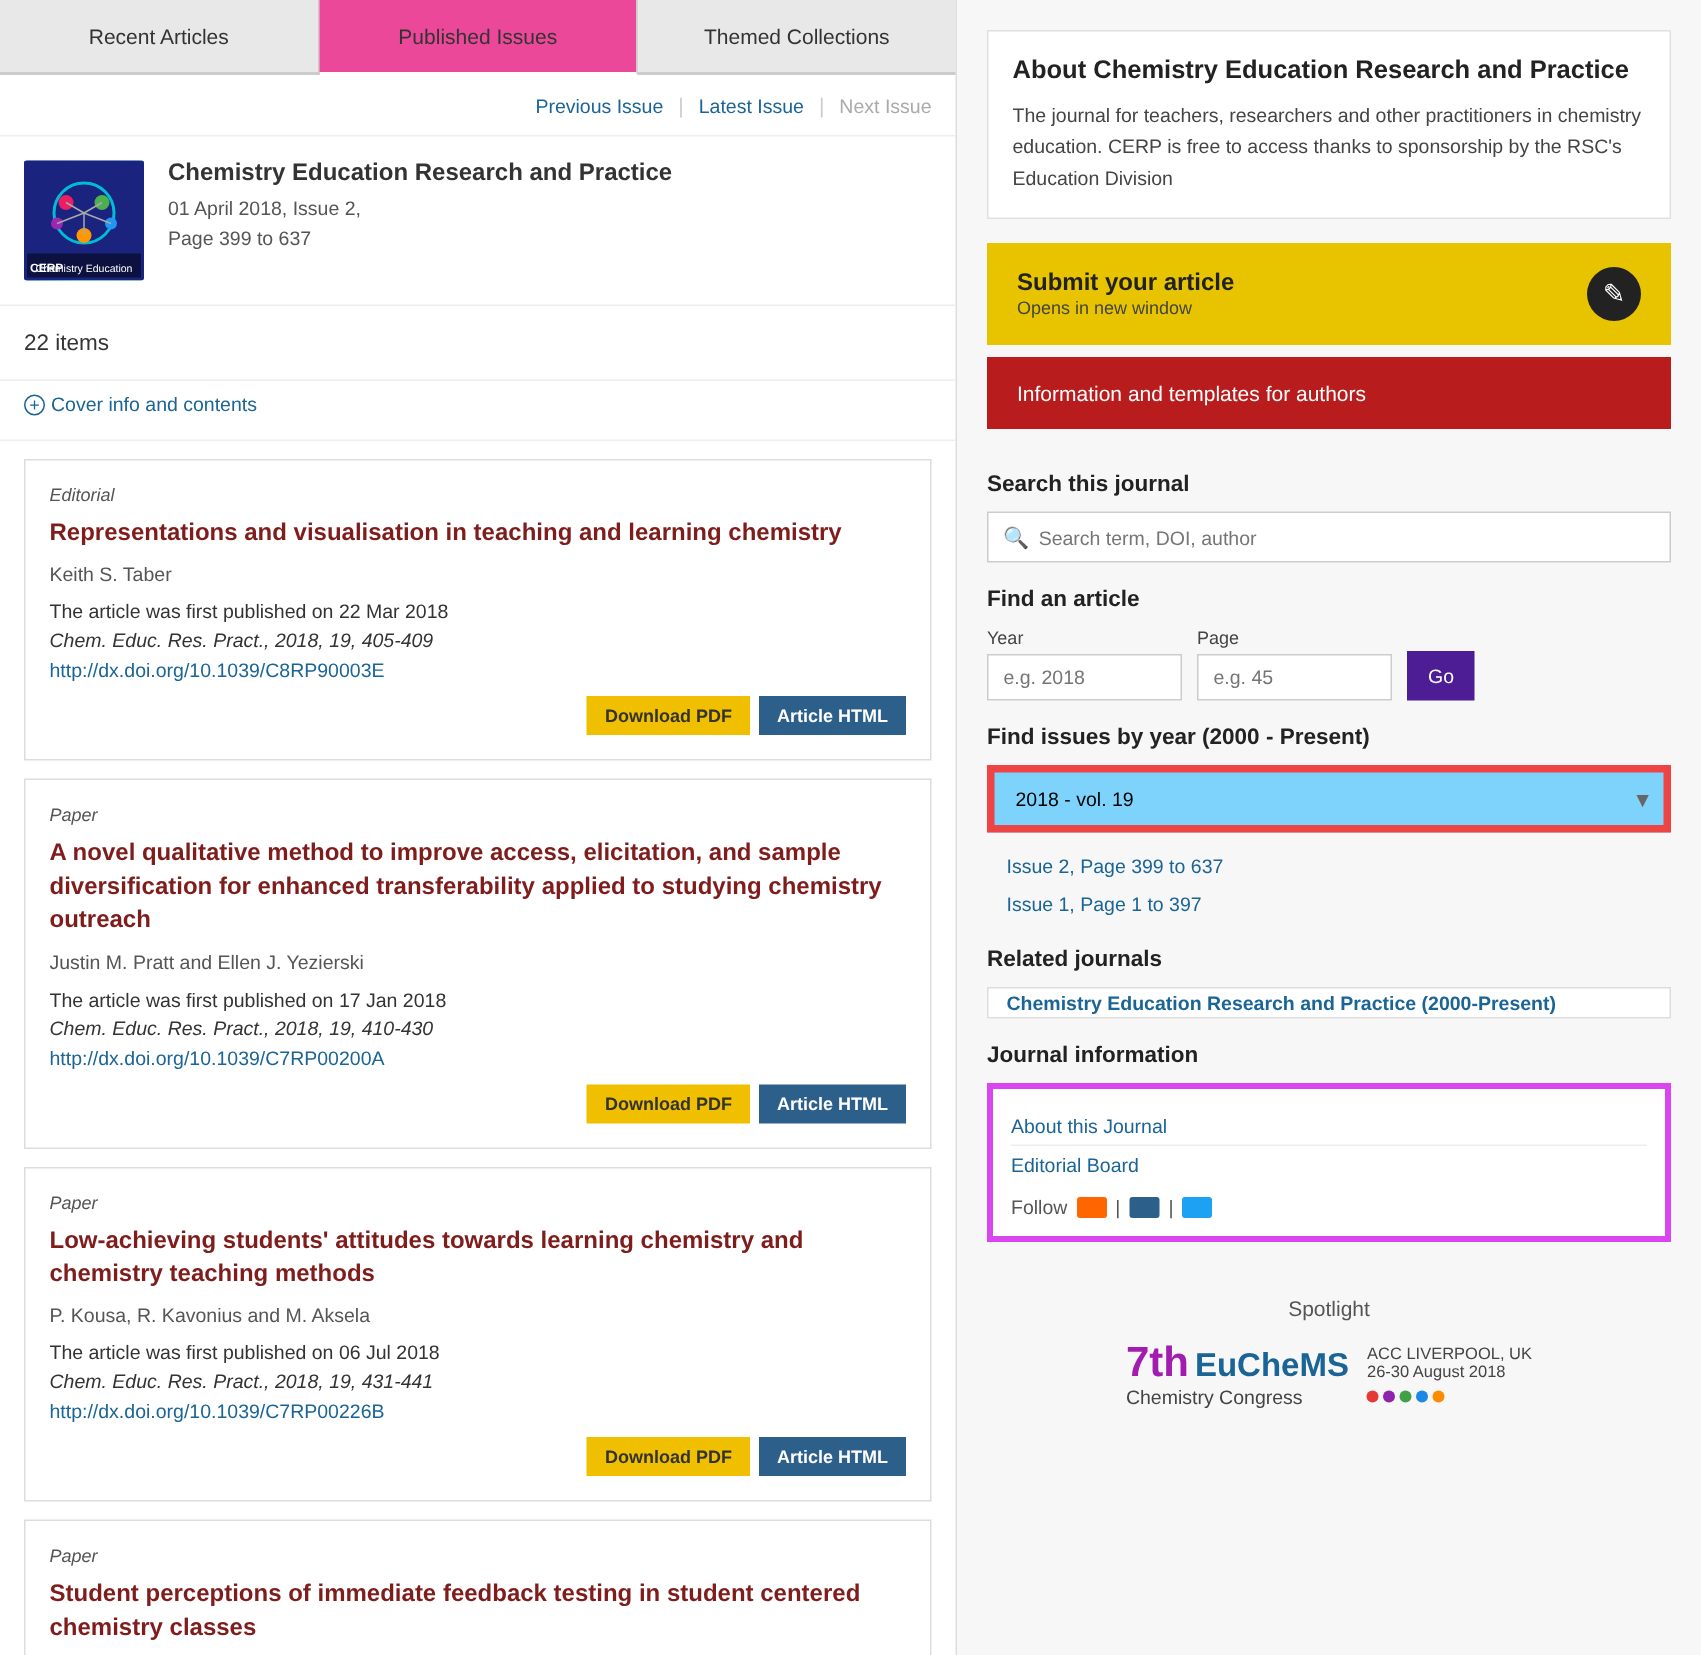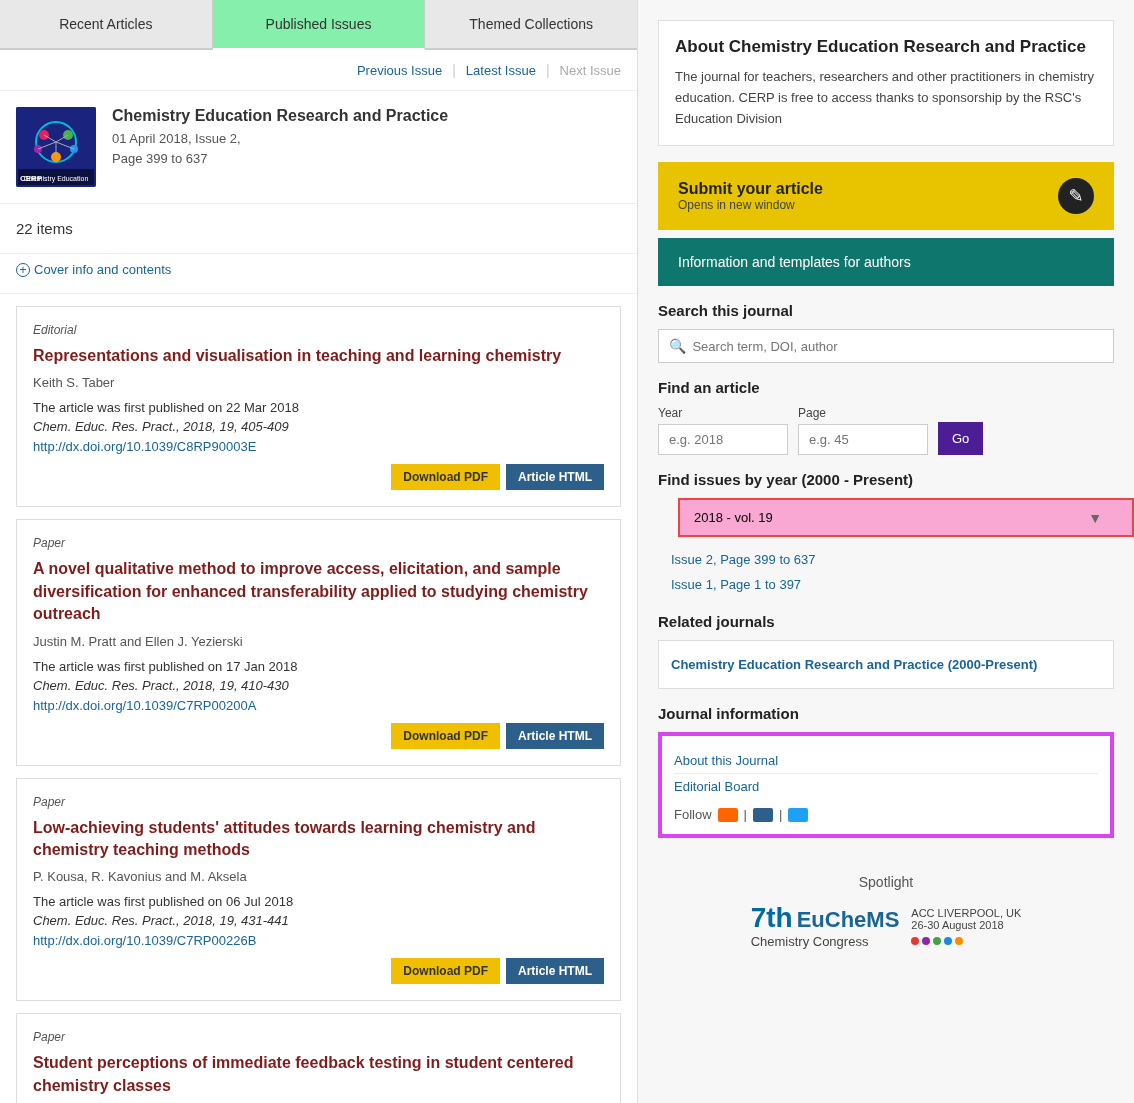--- a/index.html
+++ b/index.html
@@ -6,21 +6,21 @@
     body { font-family: Arial, sans-serif; font-size: 14px; background: #f0f0f0; color: #333; }
     
     .page-wrapper { display: flex; width: 1134px; min-height: 1103px; background: #fff; }
     
     
     .left-panel { flex: 0 0 638px; border-right: 1px solid #ddd; }
     
     
     .tabs { display: flex; border-bottom: 2px solid #ccc; background: #e8e8e8; }
     .tab { flex: 1; padding: 16px 10px; text-align: center; font-size: 14px; color: #333; cursor: pointer; border-right: 1px solid #ccc; background: #e8e8e8; }
-    .tab.active { background: #86efac; border-bottom: 2px solid #fff; margin-bottom: -2px; font-weight: normal; }
+    .tab.active { background: #ec4899; border-bottom: 2px solid #fff; margin-bottom: -2px; font-weight: normal; }
     .tab:last-child { border-right: none; }
     
     
     .issue-nav { display: flex; justify-content: flex-end; align-items: center; padding: 12px 16px; gap: 10px; border-bottom: 1px solid #eee; }
     .issue-nav a { color: #1a6496; text-decoration: none; font-size: 13px; }
     .issue-nav a.disabled { color: #aaa; cursor: default; pointer-events: none; }
     .issue-nav .sep { color: #ccc; }
     
     
     .issue-header { display: flex; align-items: flex-start; padding: 16px; gap: 16px; border-bottom: 1px solid #eee; }
@@ -62,47 +62,47 @@
     .about-text { font-size: 13px; color: #444; line-height: 1.6; }
     
     
     .submit-btn { background: #e8c400; color: #333; padding: 16px 20px; display: flex; align-items: center; justify-content: space-between; cursor: pointer; text-decoration: none; margin-bottom: 8px; }
     .submit-btn-text { }
     .submit-btn-title { font-size: 16px; font-weight: bold; color: #222; }
     .submit-btn-sub { font-size: 12px; color: #444; }
     .submit-icon { width: 36px; height: 36px; background: #222; border-radius: 50%; display: flex; align-items: center; justify-content: center; color: #fff; font-size: 18px; }
     
     
-    .info-btn { background: #0f766e; color: #fff; padding: 16px 20px; display: block; text-decoration: none; font-size: 14px; margin-bottom: 16px; cursor: pointer; }
+    .info-btn { background: #b91c1c; color: #fff; padding: 16px 20px; display: block; text-decoration: none; font-size: 14px; margin-bottom: 28px; cursor: pointer; }
     
     
     .section-title { font-size: 15px; font-weight: bold; color: #222; margin-bottom: 10px; }
     .search-box { border: 1px solid #ccc; padding: 8px 10px; width: 100%; font-size: 13px; display: flex; align-items: center; gap: 6px; background: #fff; margin-bottom: 16px; }
     .search-box input { border: none; outline: none; flex: 1; font-size: 13px; color: #666; }
     .search-icon-char { color: #aaa; font-size: 14px; }
     
     
     .find-article { margin-bottom: 16px; }
     .find-article .section-title { font-size: 15px; }
     .field-row { display: flex; gap: 10px; }
     .field-group { display: flex; flex-direction: column; gap: 4px; }
     .field-label { font-size: 12px; color: #444; }
     .field-input { border: 1px solid #ccc; padding: 7px 10px; font-size: 13px; width: 130px; }
     .go-btn { background: #4c1d95; color: #fff; border: none; padding: 8px 14px; font-size: 13px; font-weight: normal; cursor: pointer; margin-top: 16px; }
     
     
     .find-year { margin-bottom: 16px; }
     .year-select-wrapper { position: relative; margin-bottom: 10px; }
-    .year-select-wrapper select { width: 100%; padding: 10px 14px; font-size: 13px; border: 2px solid #ef4444; appearance: none; background: #f9a8d4; cursor: pointer; margin-left: 20px; }
+    .year-select-wrapper select { width: 100%; padding: 10px 14px; font-size: 13px; border: 5px solid #ef4444; appearance: none; background: #7dd3fc; cursor: pointer; }
     .chevron { position: absolute; right: 12px; top: 50%; transform: translateY(-50%); color: #666; pointer-events: none; }
     .issue-link { display: block; color: #1a6496; text-decoration: none; font-size: 13px; padding: 5px 10px; border-left: 3px solid transparent; }
     
     
     .related-journals { margin-bottom: 16px; }
-    .journal-link { color: #1a6496; text-decoration: none; font-size: 13px; font-weight: bold; display: block; padding: 16px 12px; border: 1px solid #ddd; background: #fff; }
+    .journal-link { color: #1a6496; text-decoration: none; font-size: 13px; font-weight: bold; display: block; padding: 2px 12px; border: 1px solid #ddd; background: #fff; }
     
     
     .journal-info { margin-bottom: 16px; background: #fff; border: 4px solid #d946ef; padding: 12px; }
     .journal-info-link { color: #1a6496; text-decoration: none; font-size: 13px; display: block; padding: 5px 0; border-bottom: 1px solid #eee; }
     .journal-info-link:last-of-type { border-bottom: none; }
     .follow-row { display: flex; align-items: center; gap: 6px; padding-top: 8px; font-size: 13px; color: #555; }
     .follow-icon { display: inline-block; width: 20px; height: 14px; background: #f60; border-radius: 2px; }
     .follow-icon-blue { display: inline-block; width: 20px; height: 14px; background: #2c5f8a; border-radius: 2px; }
     .follow-icon-bird { display: inline-block; width: 20px; height: 14px; background: #1da1f2; border-radius: 2px; }
     
@@ -299,21 +299,21 @@
             <span class="follow-icon-bird" title="Twitter"></span>
           </div>
         </div>
       </div>
 
       <div class="spotlight">
         <div class="spotlight-label">Spotlight</div>
         <div class="euchems-banner">
           <div class="euchems-left">
             <div style="display:flex;align-items:baseline;gap:4px;">
-              <span style="font-size:28px;font-weight:bold;color:#0369a1;">7th</span>
+              <span style="font-size:28px;font-weight:bold;color:#a21caf;">7th</span>
               <span style="font-size:22px;font-weight:bold;color:#1a6496;">EuCheMS</span>
             </div>
             <div style="font-size:13px;color:#444;">Chemistry Congress</div>
           </div>
           <div class="euchems-right">
             <div>ACC LIVERPOOL, UK</div>
             <div>26-30 August 2018</div>
             <div style="display:flex;gap:3px;margin-top:6px;">
               <span class="dot" style="background:#e53935;"></span>
               <span class="dot" style="background:#8e24aa;"></span>

